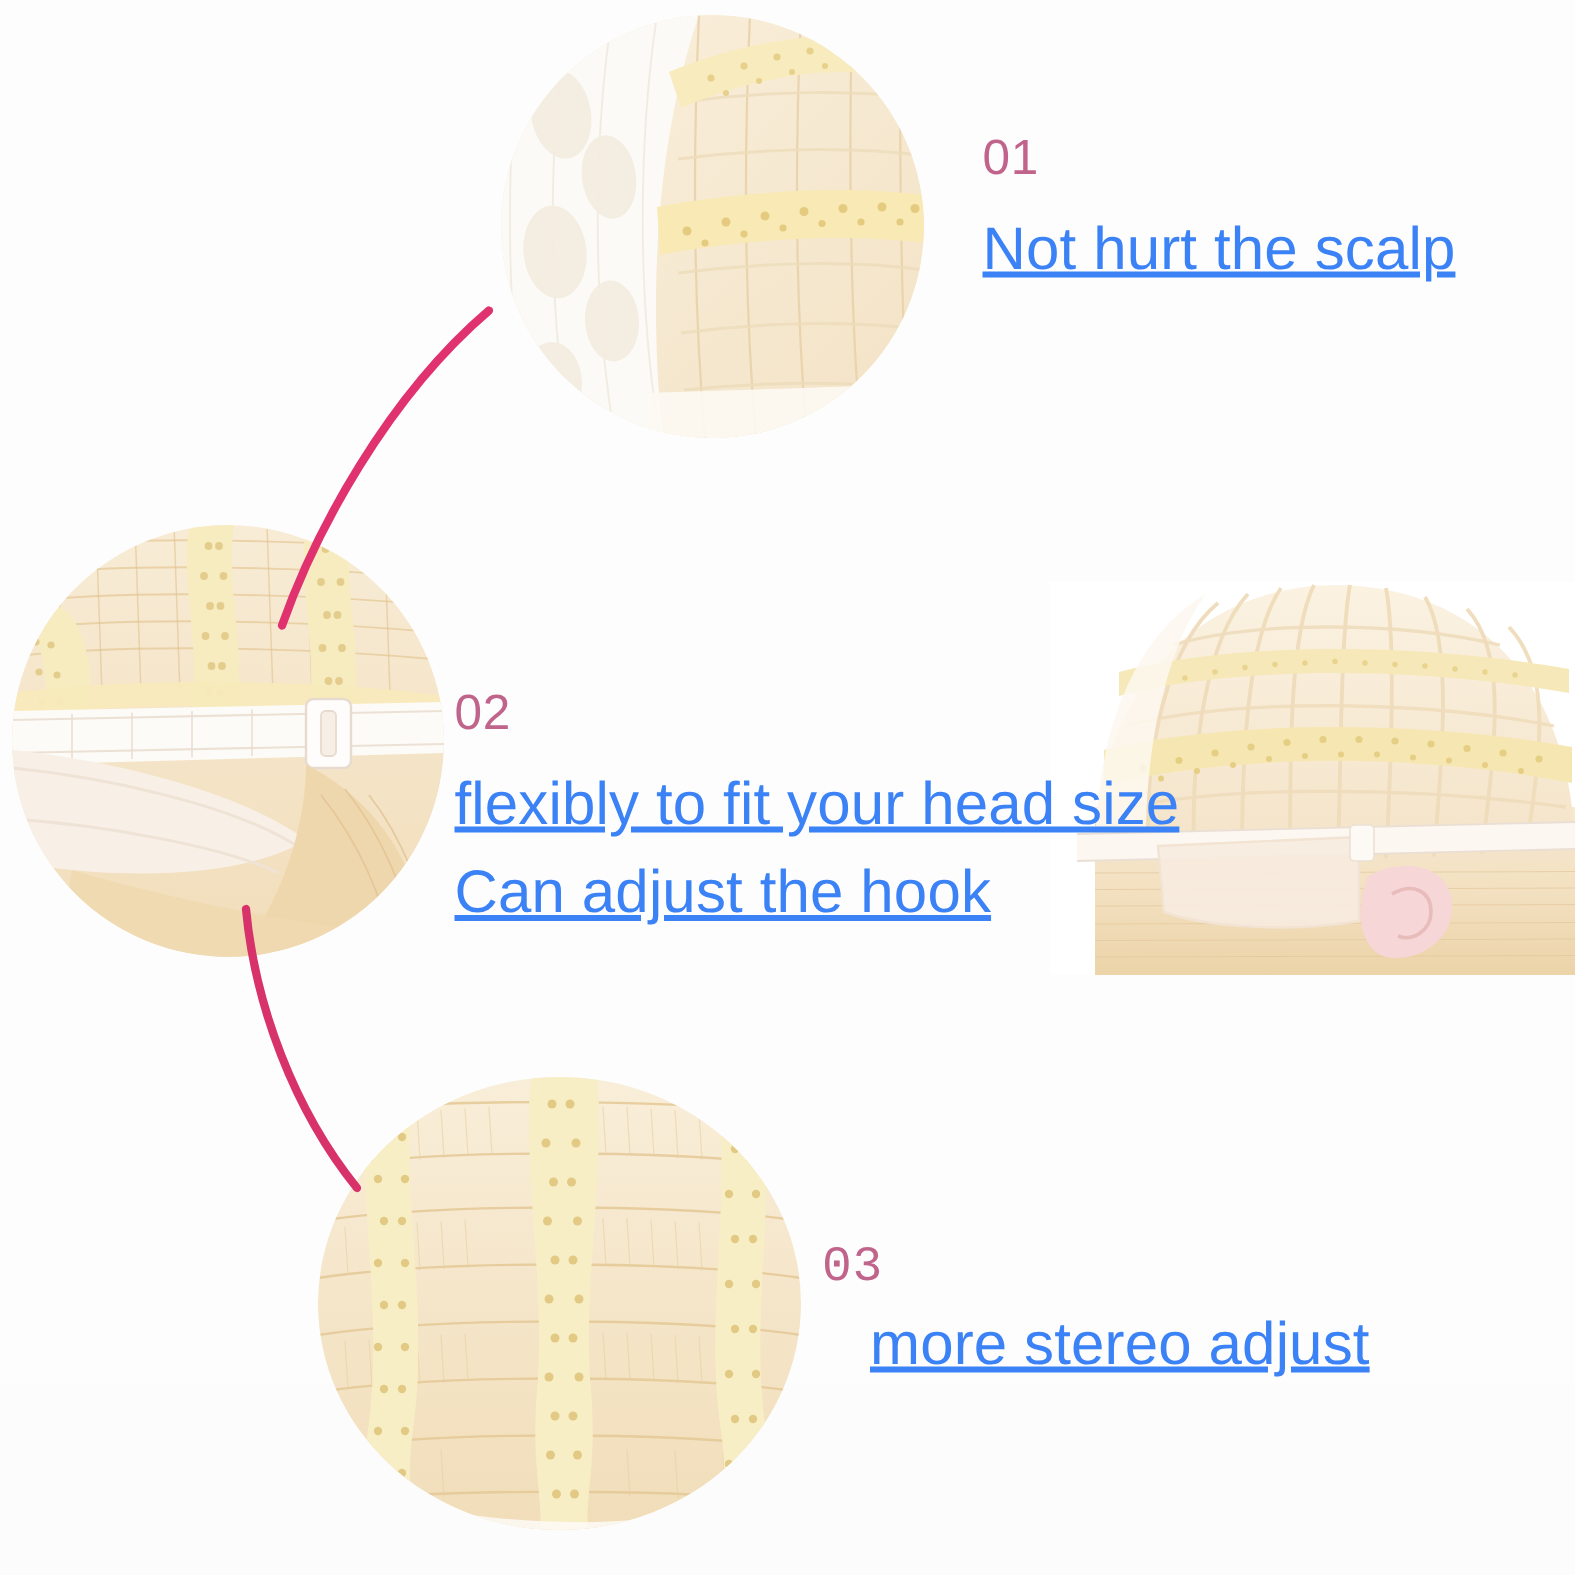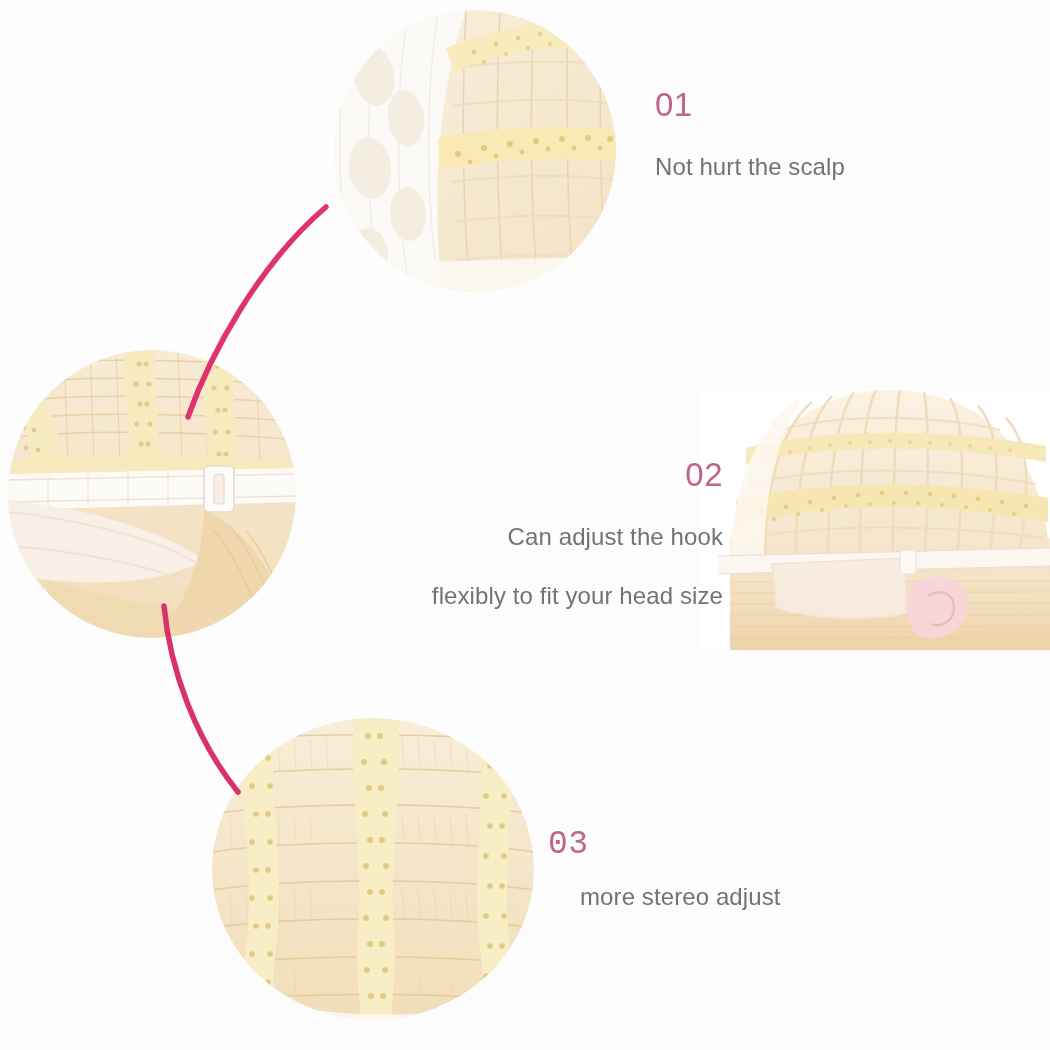--- a/index.html
+++ b/index.html
@@ -38,41 +38,42 @@
   #callout-03 { left:212px; top:718px; width:322px; height:302px; }
 
   
   .connector { position:absolute; overflow:visible; }
   #connector-top    { left:180px; top:195px; width:210px; height:230px; }
   #connector-bottom { left:140px; top:600px; width:170px; height:200px; }
 
   
   .feature-block { position:absolute; }
   #feature-01 { left:655px; top:88px;  width:380px; }
-  #feature-02 { left:303px; top:458px; width:420px;text-align:right; }
+  #feature-02 { left:303px; top:458px; width:420px; }
   #feature-03 { left:548px; top:828px; width:400px; }
 
   .feature-number {
     font-size:33px;
     line-height:1;
     color:#c0648c;
     font-weight:400;
     letter-spacing:0.5px;
     margin-bottom:16px;
   }
   #feature-03 .feature-number { margin-bottom:6px;font-family:Liberation Mono, monospace; }
 
   .feature-lines { }
   .feature-line {
-    font-size:24px;
+    font-size:40px;
     line-height:59px;
-    color:#737373;
+    color:#3b82f6;
     white-space:nowrap;
     font-weight:400;
     letter-spacing:0.1px;
+    text-decoration:underline;
   }
   #feature-03 .feature-lines { padding-left:32px; }
 </style>
 </head>
 <body>
 
 <div id="stage">
 
   <div class="hero-photo">
     <svg viewBox="0 0 350 262" preserveAspectRatio="none">
@@ -548,22 +549,22 @@
   <div class="feature-block" id="feature-01">
     <div class="feature-number">01</div>
     <div class="feature-lines">
       <div class="feature-line">Not hurt the scalp</div>
     </div>
   </div>
 
   <div class="feature-block" id="feature-02">
     <div class="feature-number">02</div>
     <div class="feature-lines">
+      <div class="feature-line">flexibly to fit your head size</div>
       <div class="feature-line">Can adjust the hook</div>
-      <div class="feature-line">flexibly to fit your head size</div>
     </div>
   </div>
 
   <div class="feature-block" id="feature-03">
     <div class="feature-number">03</div>
     <div class="feature-lines">
       <div class="feature-line">more stereo adjust</div>
     </div>
   </div>
 

